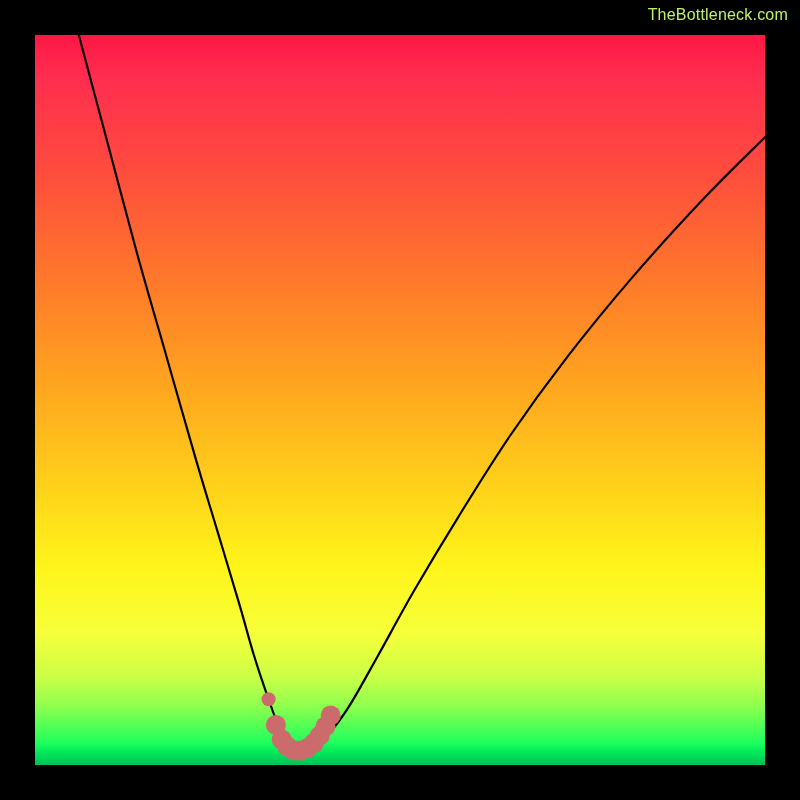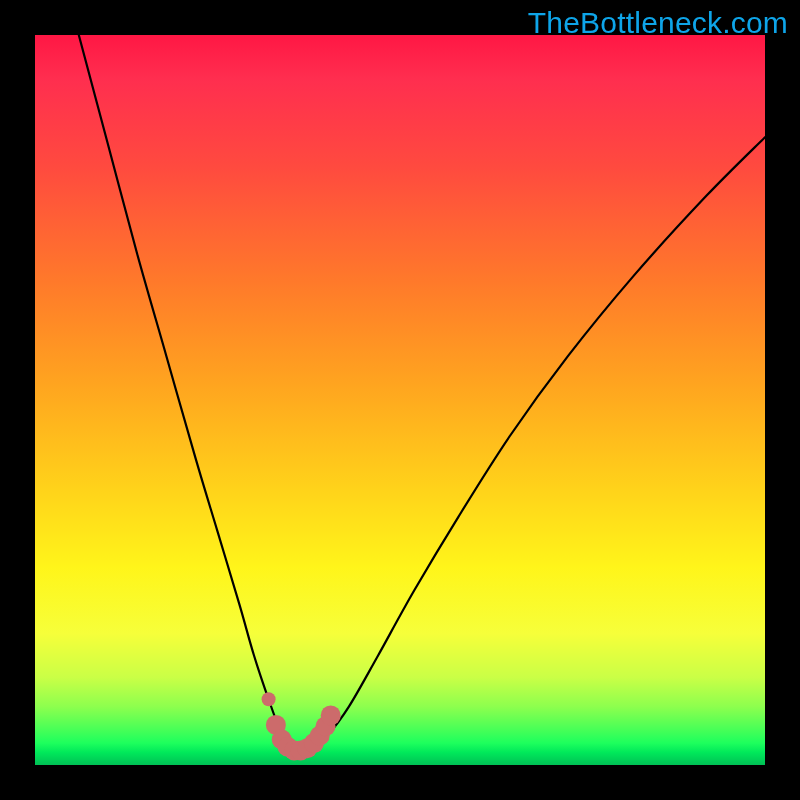--- a/index.html
+++ b/index.html
@@ -40,22 +40,22 @@
       #4bff57 95%,
       #1dff5d 97%,
       #00e85a 98.3%,
       #00c055 100%
     );
   }
   .watermark {
     position: absolute;
     top: 6px;
     right: 12px;
-    color: #0ea5e9;
-    font-size: 30px;
+    color: #bef264;
+    font-size: 16px;
     font-weight: 500;
     letter-spacing: 0.2px;
     user-select: none;
   }
   svg.curve {
     position: absolute;
     left: 0;
     top: 0;
     width: 730px;
     height: 730px;

